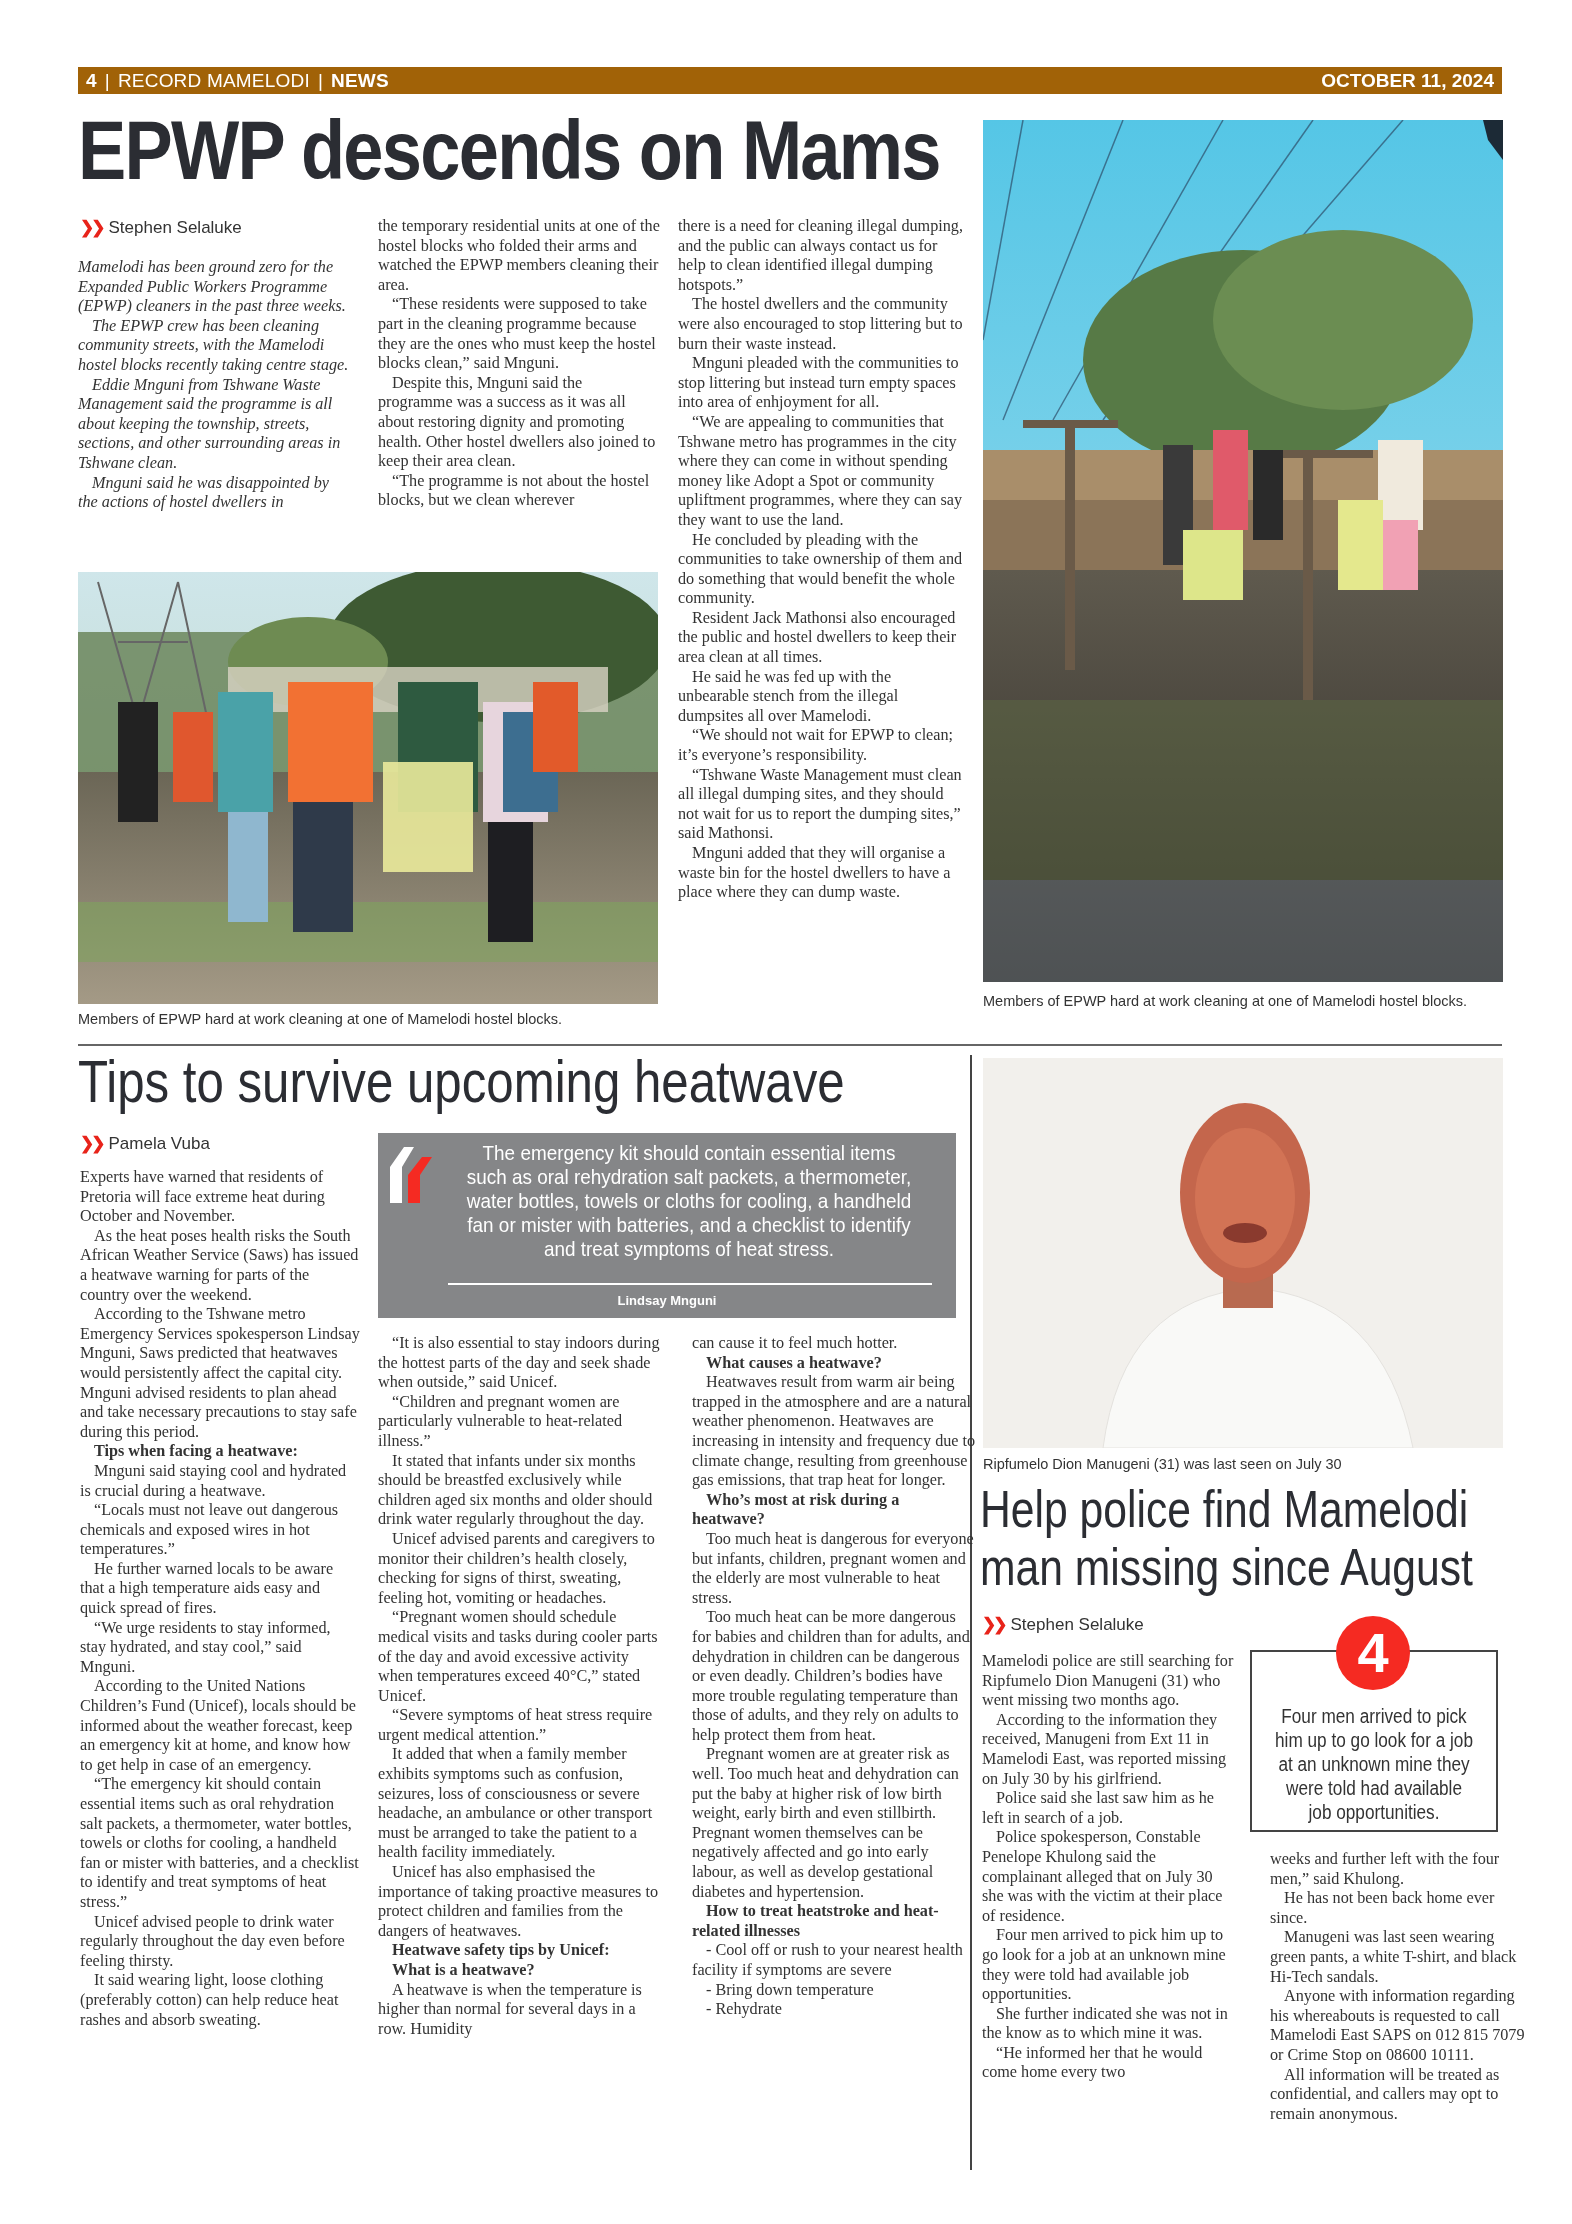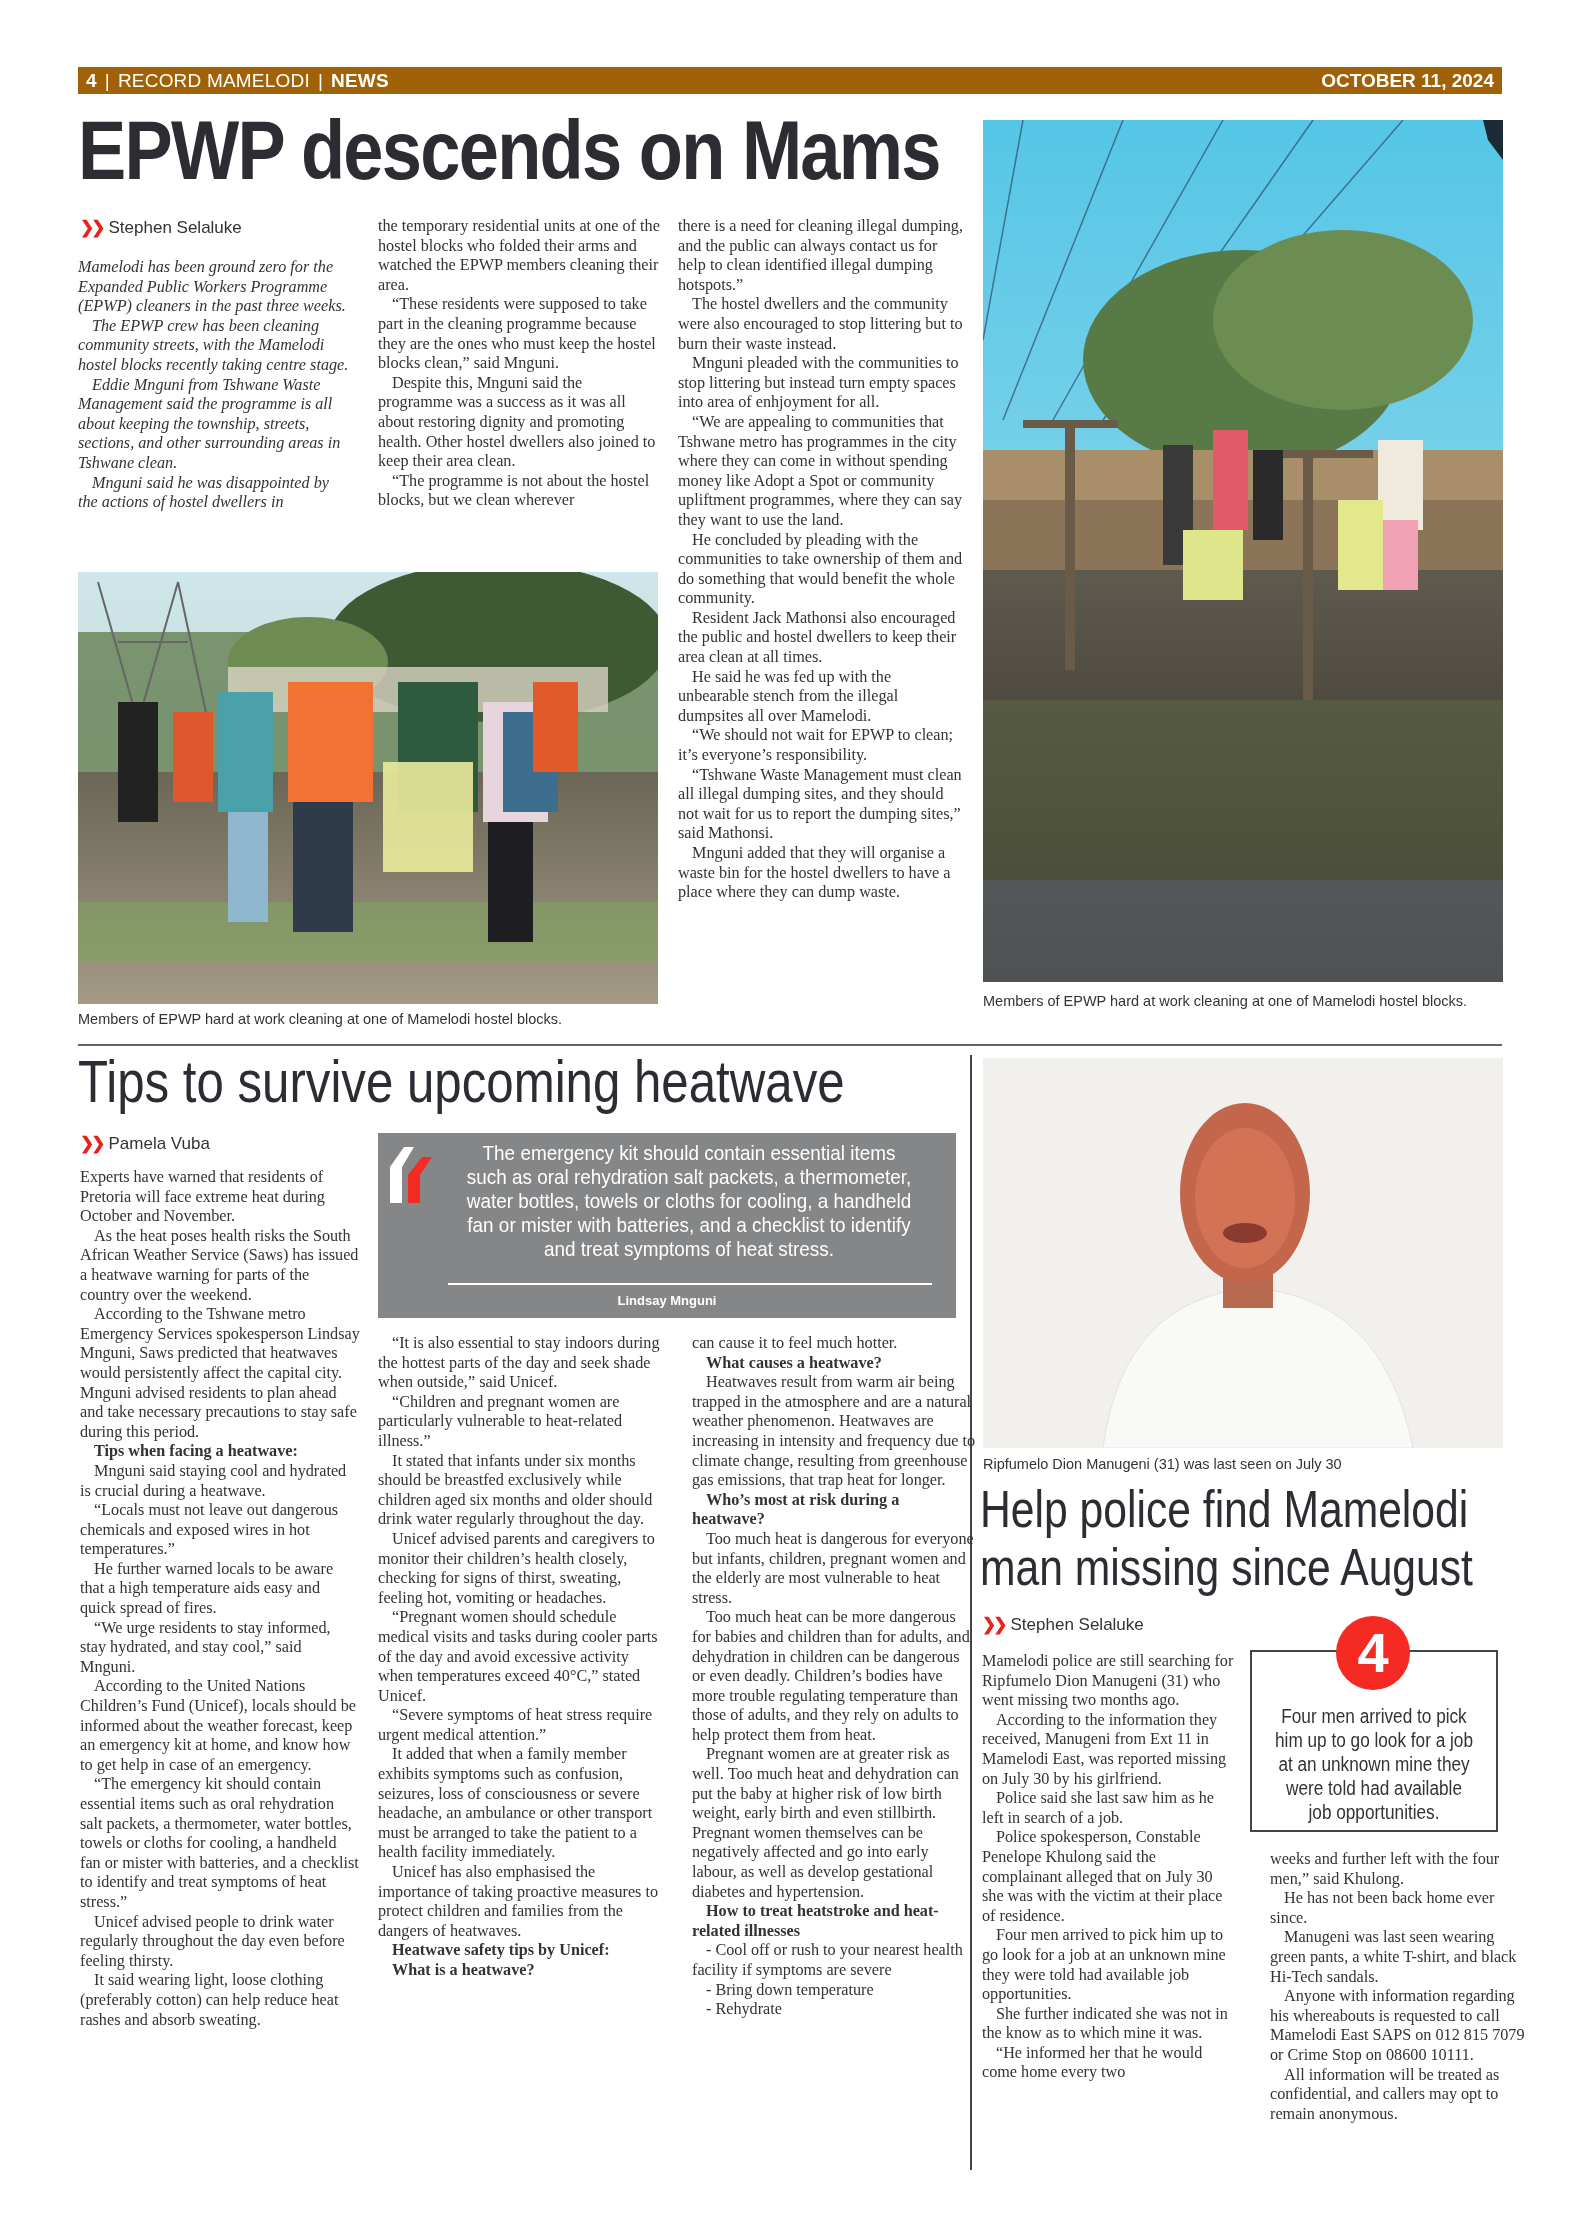--- a/index.html
+++ b/index.html
@@ -198,20 +198,21 @@
   <p>“It is also essential to stay indoors during the hottest parts of the day and seek shade when outside,” said Unicef.</p>
   <p>“Children and pregnant women are particularly vulnerable to heat-related illness.”</p>
   <p>It stated that infants under six months should be breastfed exclusively while children aged six months and older should drink water regularly throughout the day.</p>
   <p>Unicef advised parents and caregivers to monitor their children’s health closely, checking for signs of thirst, sweating, feeling hot, vomiting or headaches.</p>
   <p>“Pregnant women should schedule medical visits and tasks during cooler parts of the day and avoid excessive activity when temperatures exceed 40°C,” stated Unicef.</p>
   <p>“Severe symptoms of heat stress require urgent medical attention.”</p>
   <p>It added that when a family member exhibits symptoms such as confusion, seizures, loss of consciousness or severe headache, an ambulance or other transport must be arranged to take the patient to a health facility immediately.</p>
   <p>Unicef has also emphasised the importance of taking proactive measures to protect children and families from the dangers of heatwaves.</p>
   <p class="bold">Heatwave safety tips by Unicef:</p>
   <p class="bold">What is a heatwave?</p>
+  <p>A heatwave is when the temperature is higher than normal for several days in a row. Humidity</p>
 </div>
 
 <div class="abs body" style="left:678px;top:1334px;width:284px;margin-left:14px;">
   <p class="first">can cause it to feel much hotter.</p>
   <p class="bold">What causes a heatwave?</p>
   <p>Heatwaves result from warm air being trapped in the atmosphere and are a natural weather phenomenon. Heatwaves are increasing in intensity and frequency due to climate change, resulting from greenhouse gas emissions, that trap heat for longer.</p>
   <p class="bold">Who’s most at risk during a heatwave?</p>
   <p>Too much heat is dangerous for everyone but infants, children, pregnant women and the elderly are most vulnerable to heat stress.</p>
   <p>Too much heat can be more dangerous for babies and children than for adults, and dehydration in children can be dangerous or even deadly. Children’s bodies have more trouble regulating temperature than those of adults, and they rely on adults to help protect them from heat.</p>
   <p>Pregnant women are at greater risk as well. Too much heat and dehydration can put the baby at higher risk of low birth weight, early birth and even stillbirth. Pregnant women themselves can be negatively affected and go into early labour, as well as develop gestational diabetes and hypertension.</p>

